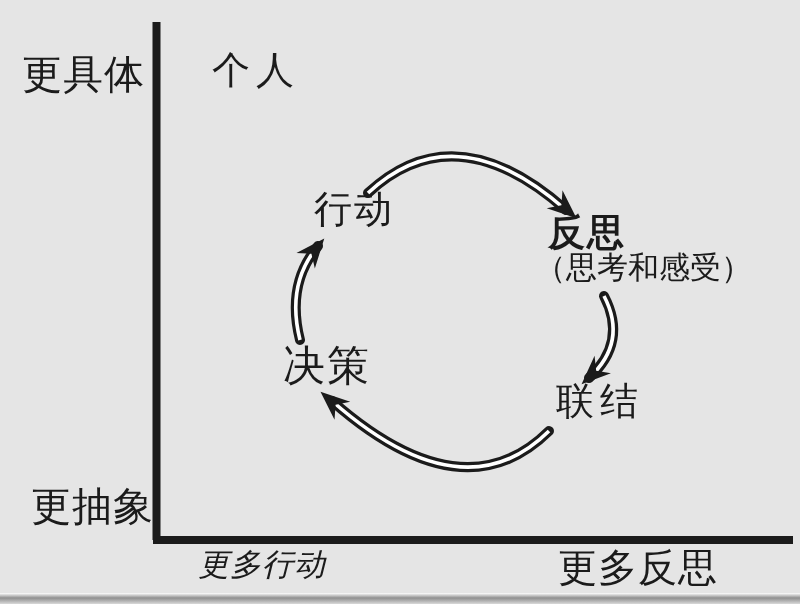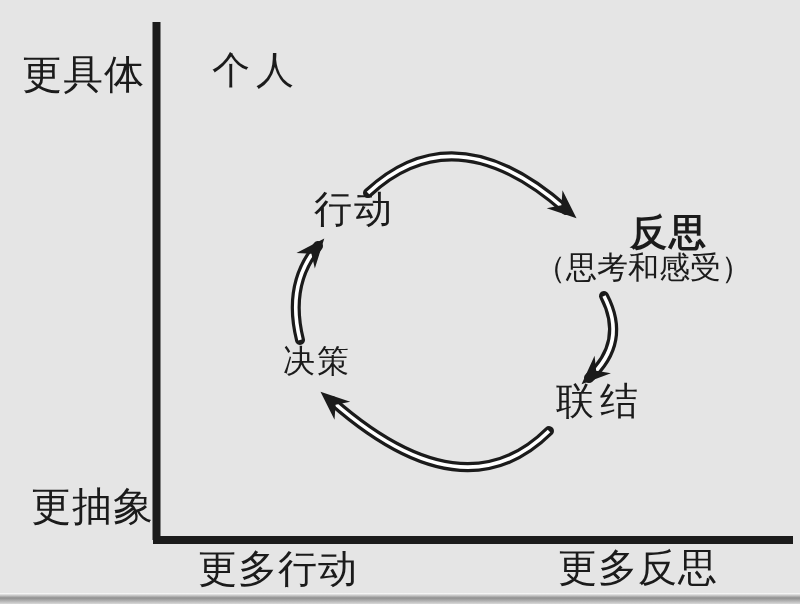--- a/index.html
+++ b/index.html
@@ -27,27 +27,27 @@
     position: absolute;
     white-space: nowrap;
     line-height: 1;
     color: #1b1b1b;
     -webkit-font-smoothing: antialiased;
   }
   .axis-y-top    { left: 22px;  top: 55px;  font-size: 40px; letter-spacing: 1px; }
   .quadrant      { left: 212px; top: 51px;  font-size: 38px; letter-spacing: 6px; text-align: center; }
   .node-action   { left: 314px; top: 190px; font-size: 38px; letter-spacing: 2px; }
   .node-reflect  { left: 548px; top: 214px; width: 160px; font-size: 37px; font-weight: 700;
-                   text-align: right; letter-spacing: 2px; }
+                   text-align: left; letter-spacing: 2px; }
   .node-reflect-sub { left: 508px; top: 252px; width: 244px; font-size: 31px;
                    text-align: right; }
   .node-connect  { left: 556px; top: 385px; font-size: 38px; letter-spacing: 6px; font-family: Liberation Mono, monospace; }
-  .node-decide   { left: 283px; top: 345px; font-size: 32px; letter-spacing: 2px; }
+  .node-decide   { left: 283px; top: 345px; font-size: 42px; letter-spacing: 2px; }
   .axis-y-bottom { left: 31px;  top: 487px; font-size: 40px; letter-spacing: 1px; }
-  .axis-x-left   { left: 198px; top: 549px; font-size: 39px; letter-spacing: 1px; }
+  .axis-x-left   { left: 198px; top: 549px; font-size: 31px; letter-spacing: 1px; font-style: italic; }
   .axis-x-right  { left: 558px; top: 548px; font-size: 39px; letter-spacing: 1px; }
   .scan-bar {
     position: absolute;
     left: 0;
     top: 593px;
     width: 800px;
     height: 11px;
     background: linear-gradient(#ffffff 0%, #8f8f8f 45%, #bdbdbd 80%, #d9d9d9 100%);
   }
 </style>

